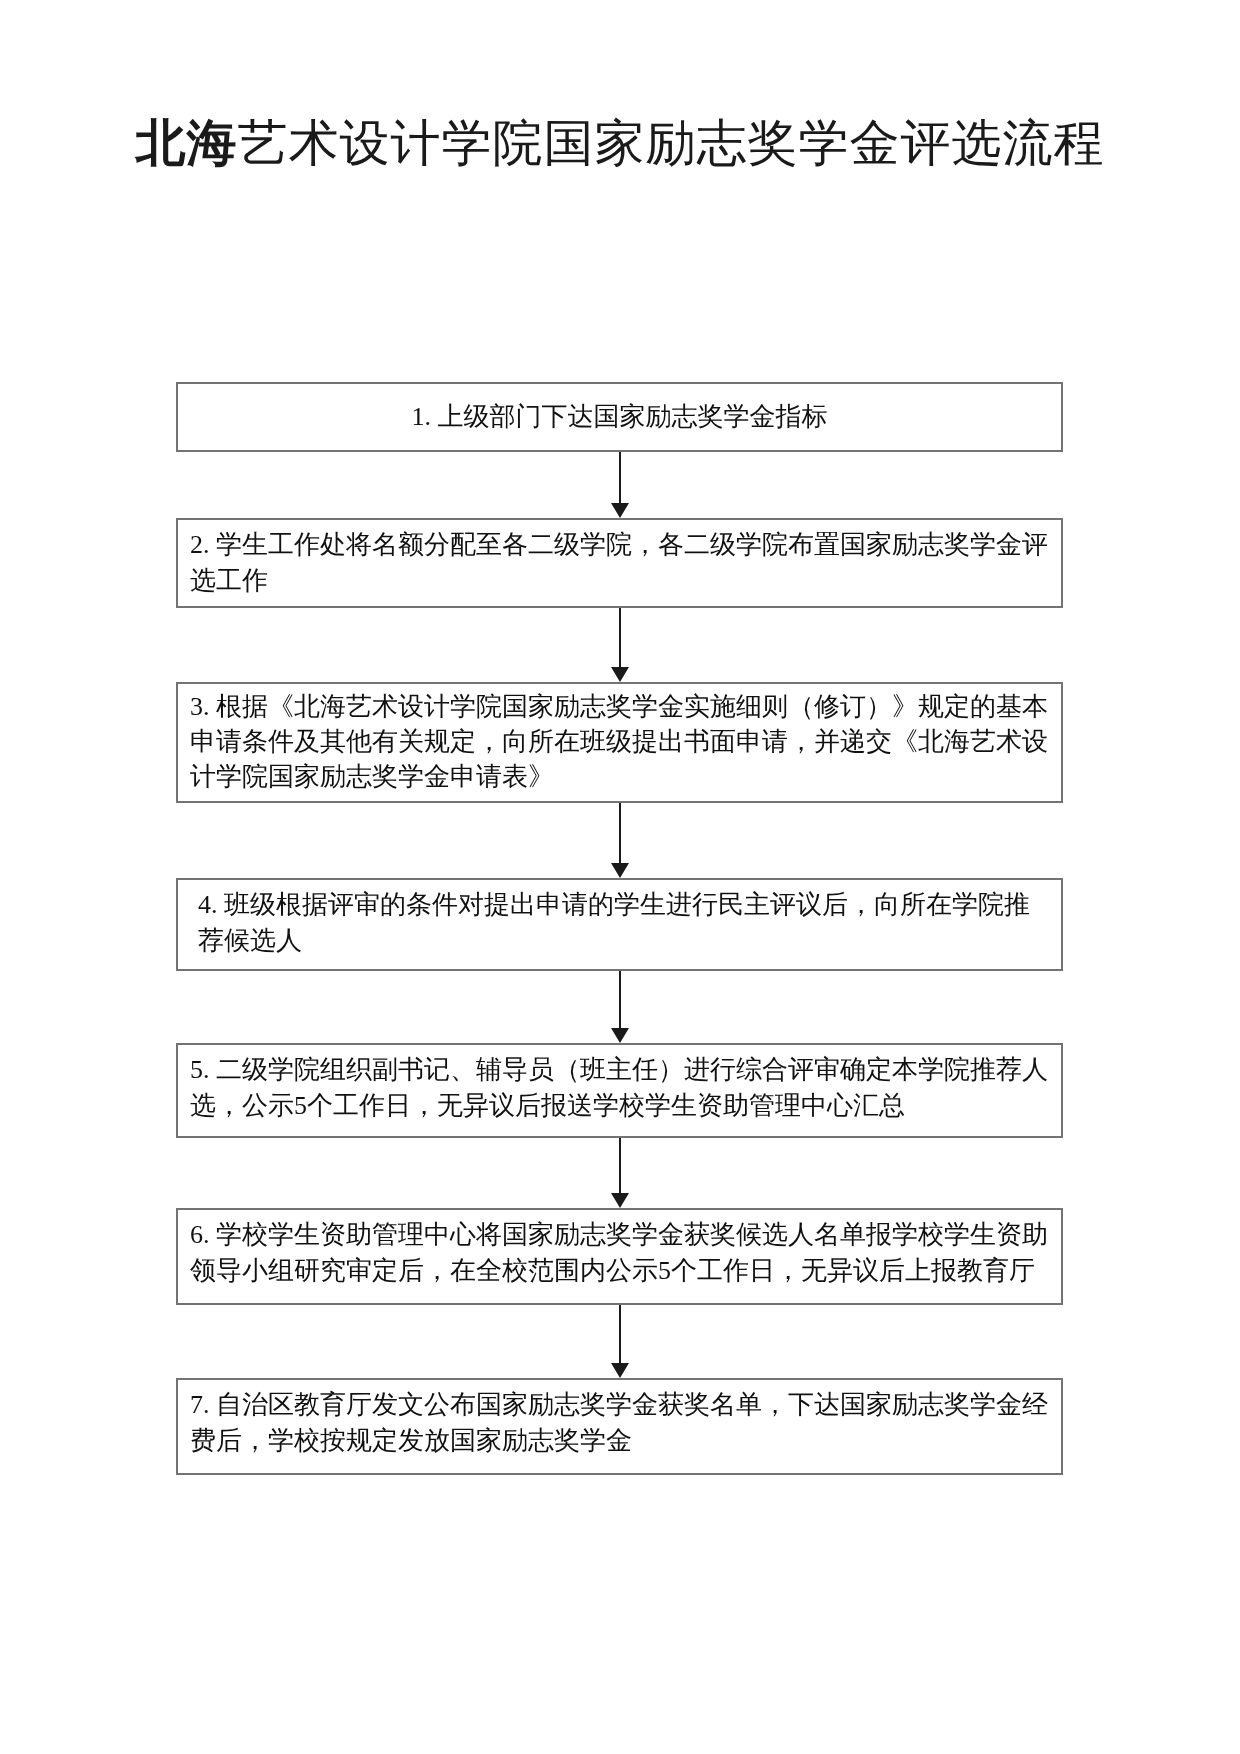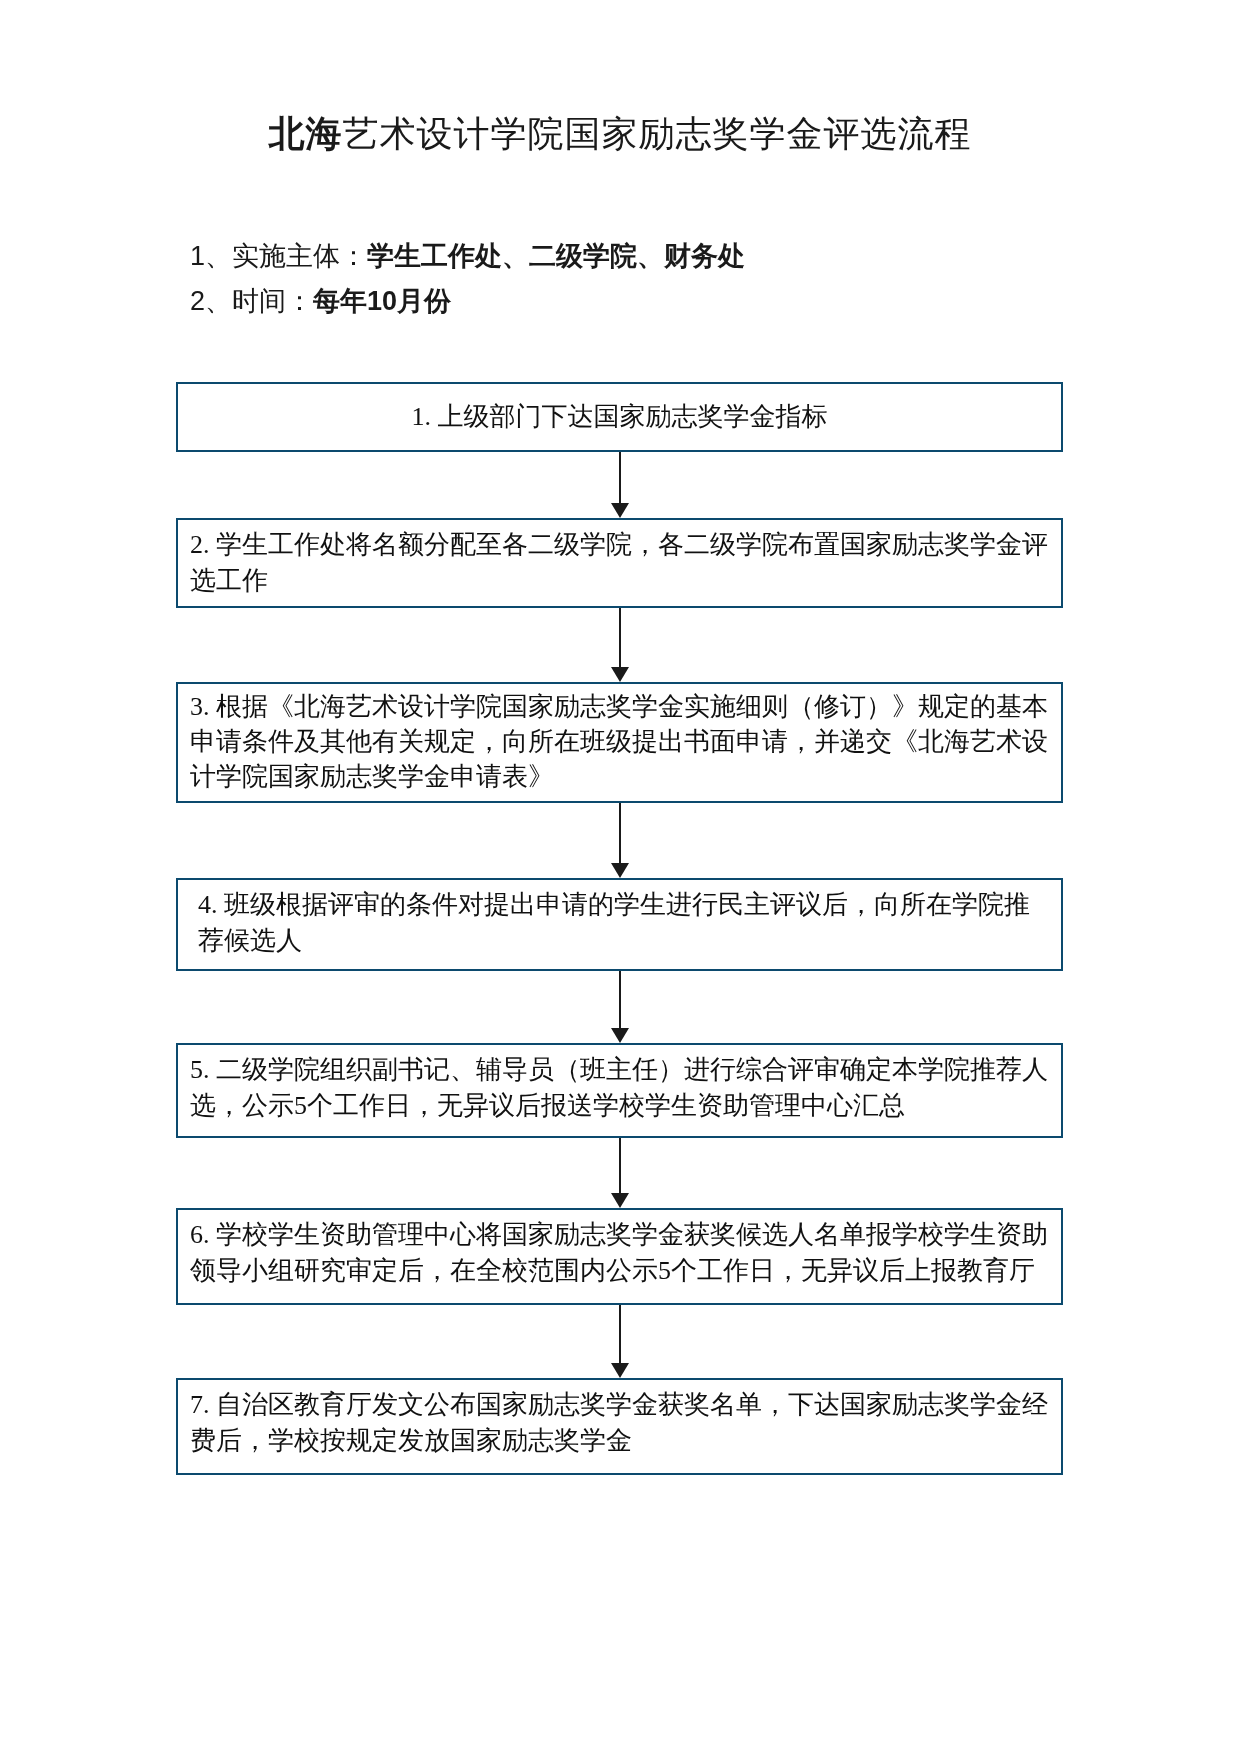--- a/index.html
+++ b/index.html
@@ -12,21 +12,21 @@
     color: #1a1a1a;
     overflow: hidden;
     font-family: "Liberation Sans", "DejaVu Sans", sans-serif;
   }
   .title {
     position: absolute;
     top: 110px;
     left: 0;
     width: 100%;
     text-align: center;
-    font-size: 36px;
+    font-size: 50px;
     font-weight: 400;
     letter-spacing: 1px;
     white-space: nowrap;
   }
   .title .bold { font-weight: 700; }
   .intro {
     position: absolute;
     top: 234px;
     left: 190px;
     font-size: 27px;
@@ -36,21 +36,21 @@
   .flow {
     position: absolute;
     top: 382px;
     left: 176px;
     width: 887px;
     font-family: "Liberation Serif", "DejaVu Serif", serif;
     font-size: 26px;
     color: #111111;
   }
   .box {
-    border: 2px solid #0c4a6e;
+    border: 2px solid #737373;
     background: #ffffff;
     padding: 7px 12px;
     line-height: 36px;
     text-align: left;
   }
   .box.center {
     display: flex;
     align-items: center;
     justify-content: center;
     text-align: center;
@@ -82,24 +82,20 @@
   .a5 { height: 70px; }
   .a6 { height: 73px; }
 </style>
 </head>
 <body>
 
 <div class="page">
 
   <h1 class="title"><span class="bold">北海</span><span>艺术设计学院国家励志奖学金评选流程</span></h1>
 
-  <div class="intro">
-    <p class="intro-line"><span>1、实施主体：</span><span class="b">学生工作处、二级学院、财务处</span></p>
-    <p class="intro-line"><span>2、时间：</span><span class="b">每年10月份</span></p>
-  </div>
 
   <div class="flow">
 
     <div class="box center b1">1. 上级部门下达国家励志奖学金指标</div>
 
     <div class="arrow a1">
       <div class="shaft"></div>
       <div class="head"></div>
     </div>
 

